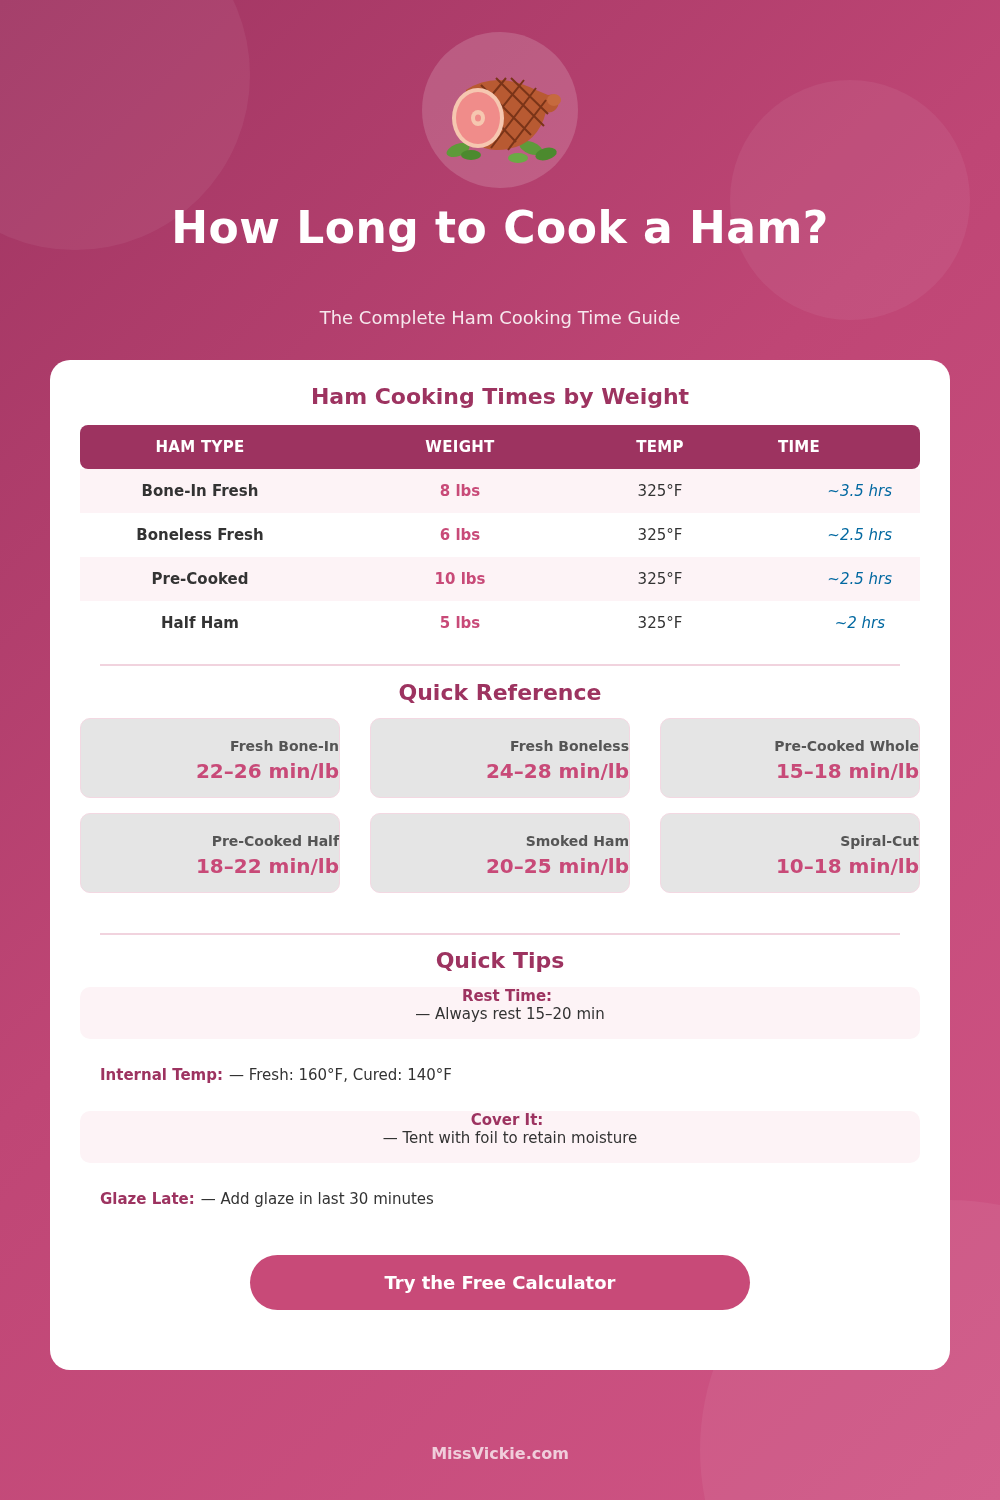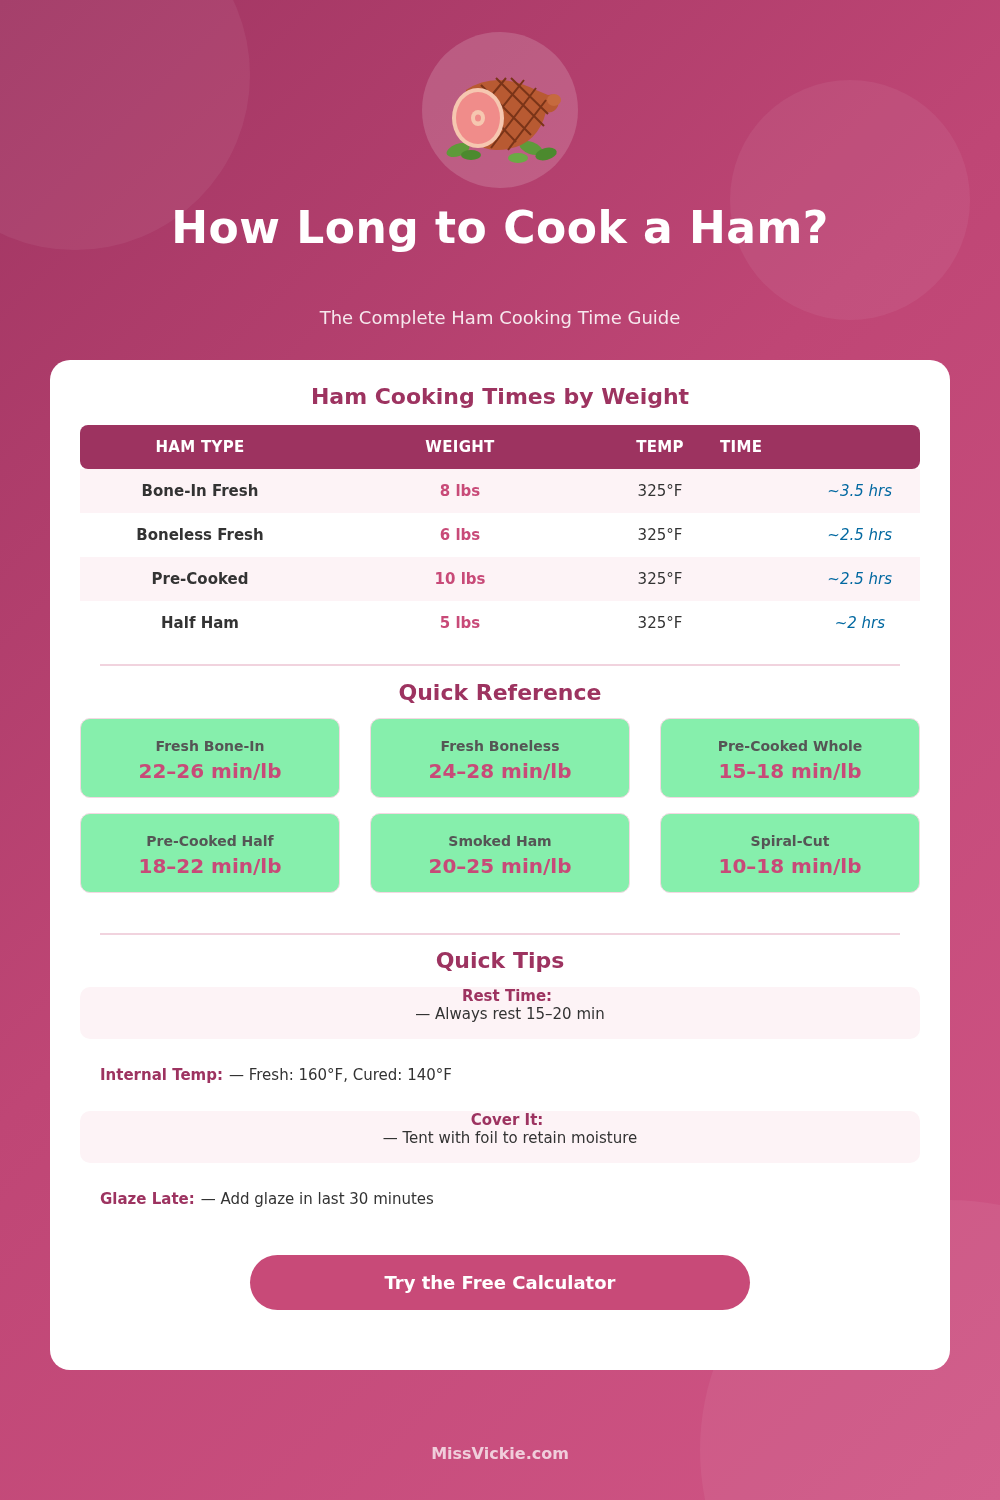--- a/index.html
+++ b/index.html
@@ -46,35 +46,35 @@
     height: 44px; background: #9d3360; border-radius: 8px;
     display: flex; align-items: center;
   }
   .th { color: #ffffff; font-size: 15px; font-weight: bold; text-align: center; letter-spacing: 0.3px; }
   .trow { height: 44px; display: flex; align-items: center; }
   .trow.alt { background: #fdf3f6; }
   .col1 { width: 240px; text-align: center; }
   .col2 { width: 280px; text-align: center; }
   .col3 { width: 120px; text-align: center; }
   .col4 { width: 200px; text-align: right; padding-right: 28px; }
-  .th.col4 { text-align: left; padding-right: 42px; }
+  .th.col4 { text-align: center; padding-right: 42px; }
   .td-type { font-weight: bold; color: #333333; font-size: 15px; }
   .td-weight { font-weight: bold; color: #c84a78; font-size: 15px; }
   .td-temp { color: #333333; font-size: 15px; }
   .td-time { color: #0369a1; font-size: 15px; font-style: italic; }
 
   .divider { position: absolute; left: 50px; width: 800px; height: 2px; background: #f1d3de; }
   .d1 { top: 304px; }
   .d2 { top: 573px; }
 
   .ref-grid { position: absolute; left: 30px; top: 358px; width: 840px; }
   .ref-box {
     position: absolute; width: 260px; height: 80px;
-    background: #86efac; border: 1.5px solid #f3d8e2; border-radius: 10px;
-    text-align: center;
+    background: #e5e5e5; border: 1.5px solid #f3d8e2; border-radius: 10px;
+    text-align: right;
   }
   .ref-label { position: absolute; left: 0; width: 100%; top: 19px; font-size: 14px; font-weight: bold; color: #555555; }
   .ref-value { position: absolute; left: 0; width: 100%; top: 40px; font-size: 20px; font-weight: bold; color: #c84a78; }
 
   .tips { position: absolute; left: 30px; top: 627px; width: 840px; }
   .tip {
     height: 52px; border-radius: 10px; display: flex; align-items: center;
     padding-left: 20px; font-size: 15px; color: #333333; margin-bottom: 10px;
   }
   .tip.alt { background: #fdf3f6; flex-direction: column; }

